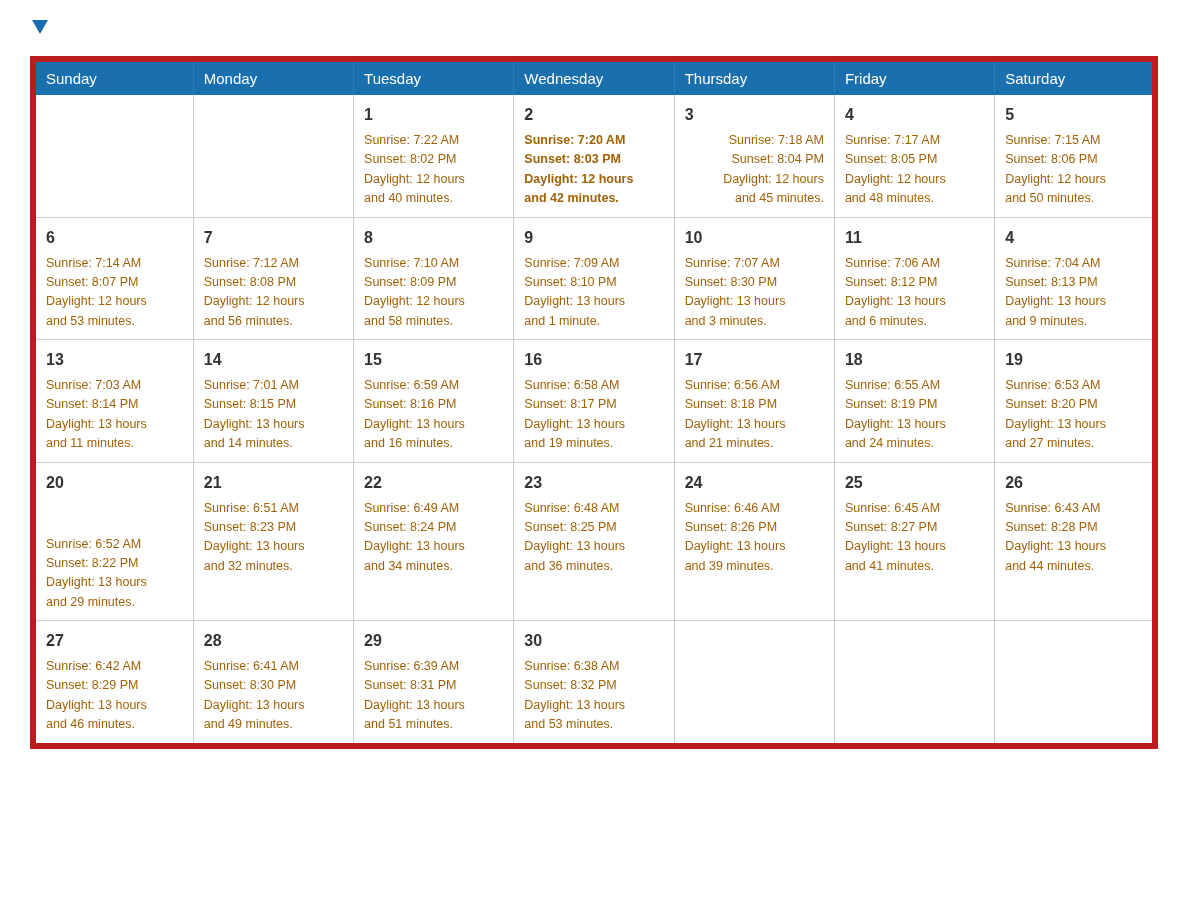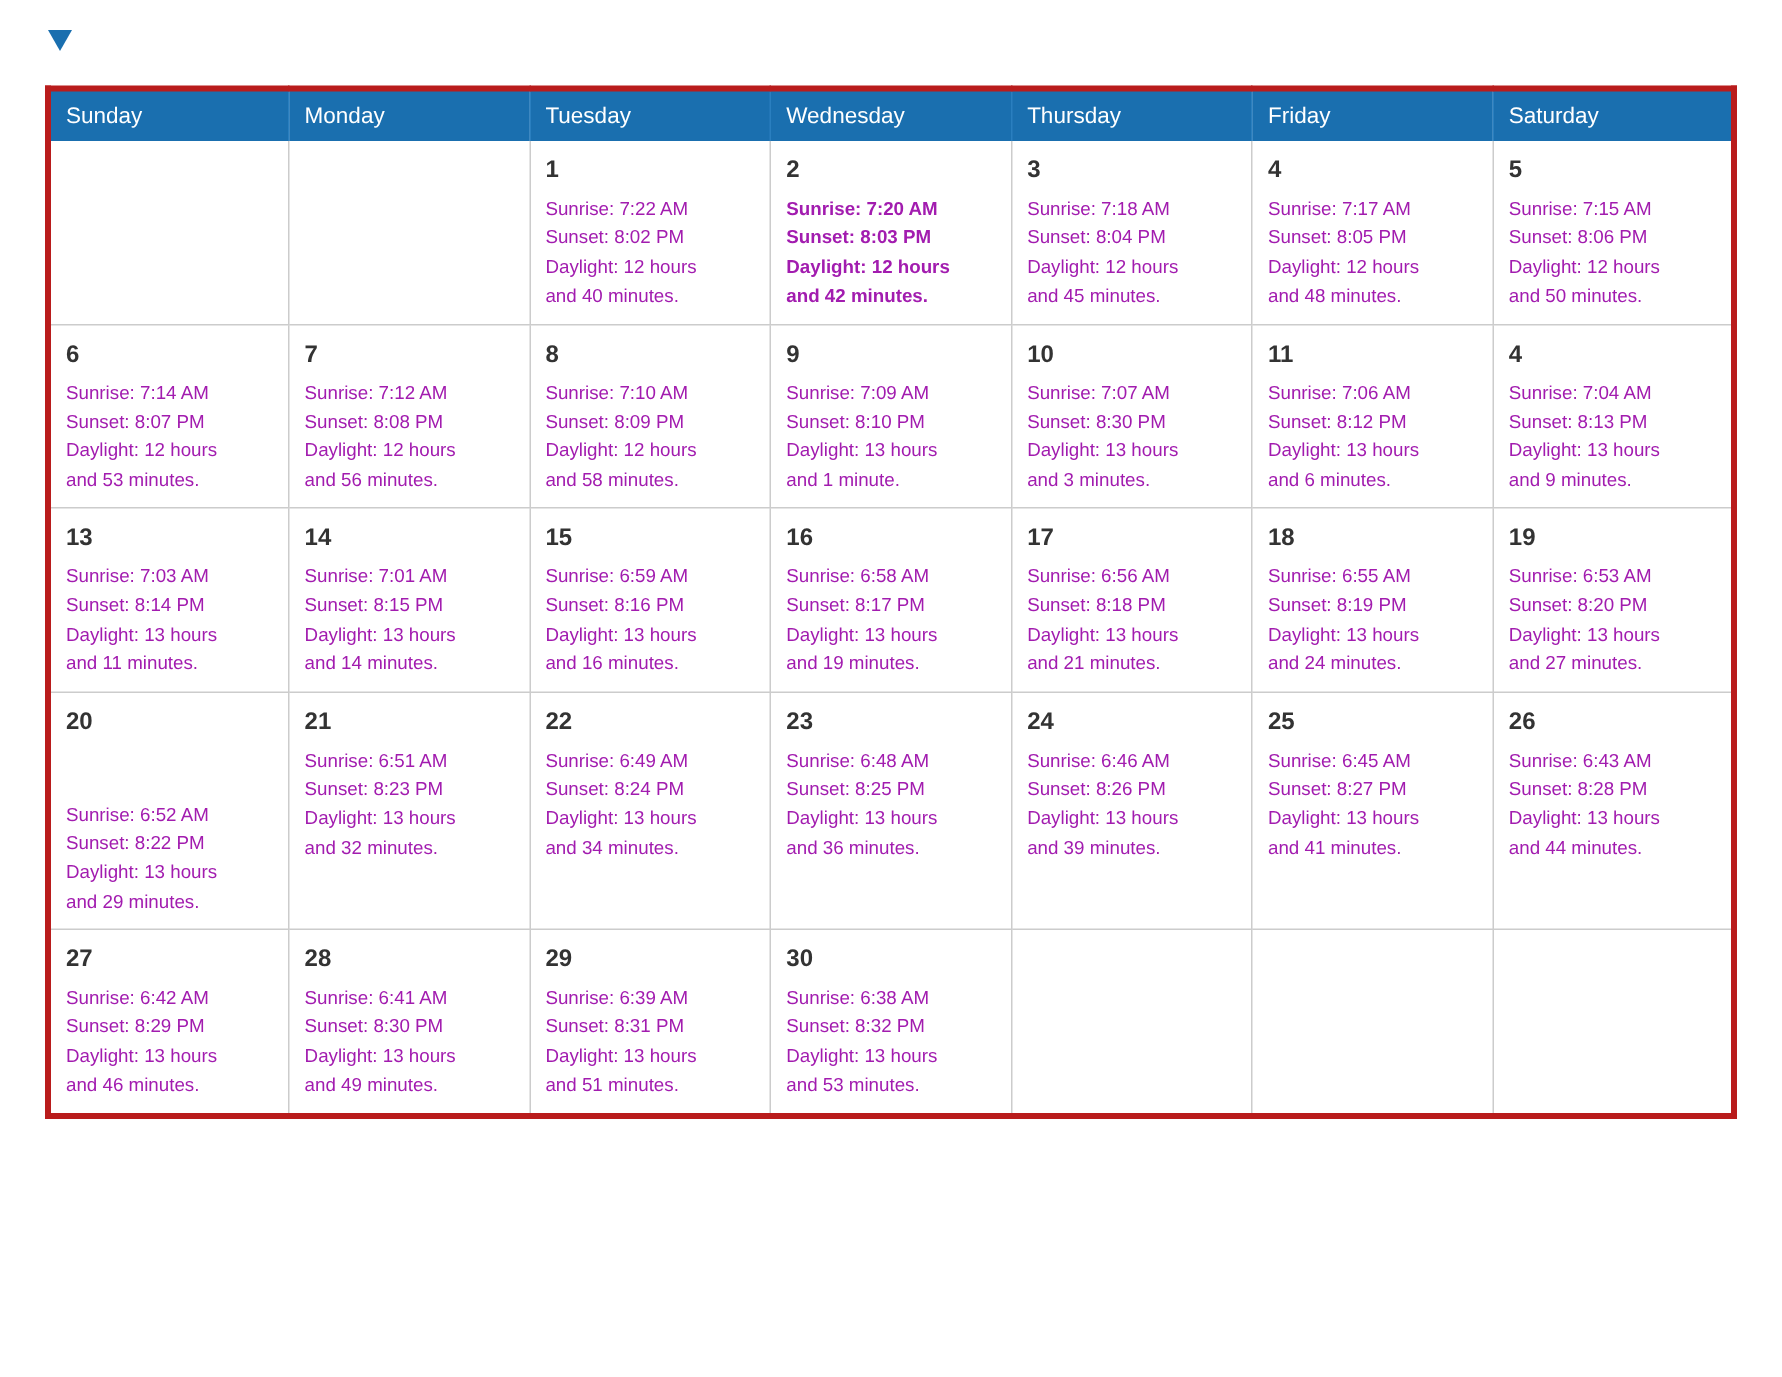--- a/index.html
+++ b/index.html
@@ -33,21 +33,21 @@
       line-height: 1.1;
     }
     .title-section h2 {
       font-size: 20px;
       font-weight: normal;
       color: #555;
     }
     .calendar {
       width: 100%;
       border-collapse: collapse;
-      border: 4px solid #b91c1c;
+      border: 6px solid #b91c1c;
     }
     .calendar thead th {
       background-color: #1a6faf;
       color: #fff;
       padding: 8px 10px;
       text-align: left;
       font-size: 15px;
       font-weight: normal;
       border-right: 1px solid #2a7fbf;
     }
@@ -73,21 +73,21 @@
     }
     .day-number {
       font-size: 16px;
       font-weight: bold;
       color: #333;
       display: block;
       margin-bottom: 4px;
     }
     .day-info {
       font-size: 12.5px;
-      color: #a21caf;
+      color: #a16207;
       line-height: 1.55;
     }
     .empty-cell {
       background: #fff;
     }
     .logo-wrapper {
       display: flex;
       align-items: center;
       gap: 2px;
     }
@@ -138,21 +138,21 @@
         </td>
         <td>
           <span class="day-number">2</span>
           <div class="day-info" style="white-space: pre-line; font-weight: bold;">Sunrise: 7:20 AM
 Sunset: 8:03 PM
 Daylight: 12 hours
 and 42 minutes.</div>
         </td>
         <td>
           <span class="day-number">3</span>
-          <div class="day-info" style="white-space: pre-line;">Sunrise: 7:18 AM
+          <div class="day-info" style="white-space: pre-line; text-align: right;">Sunrise: 7:18 AM
 Sunset: 8:04 PM
 Daylight: 12 hours
 and 45 minutes.</div>
         </td>
         <td>
           <span class="day-number">4</span>
           <div class="day-info" style="white-space: pre-line;">Sunrise: 7:17 AM
 Sunset: 8:05 PM
 Daylight: 12 hours
 and 48 minutes.</div>

